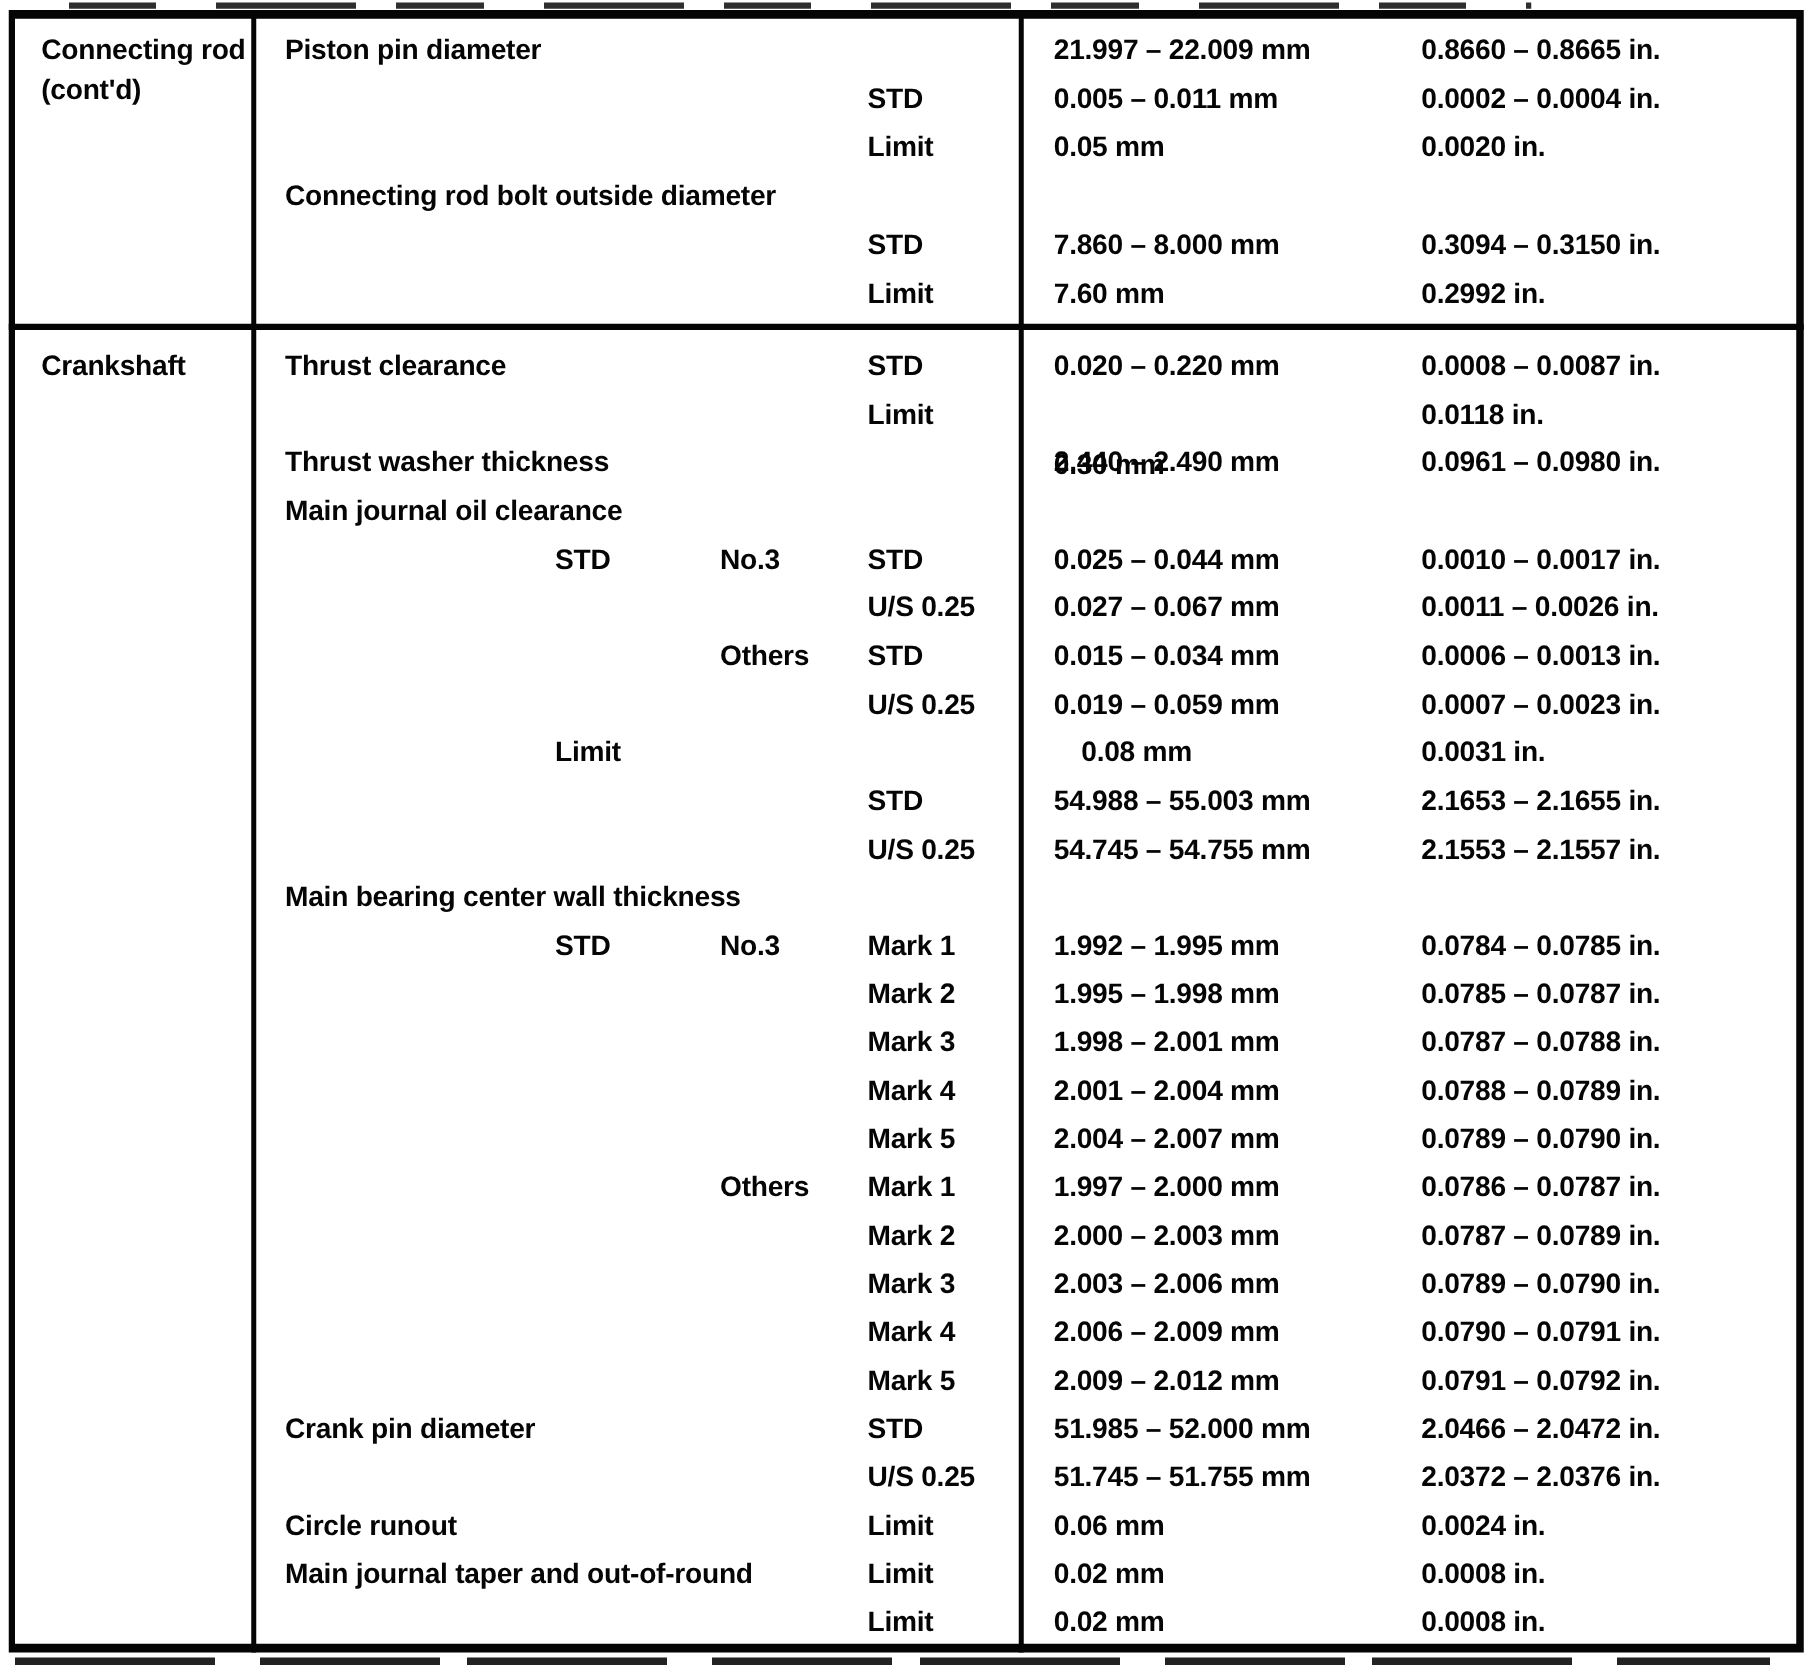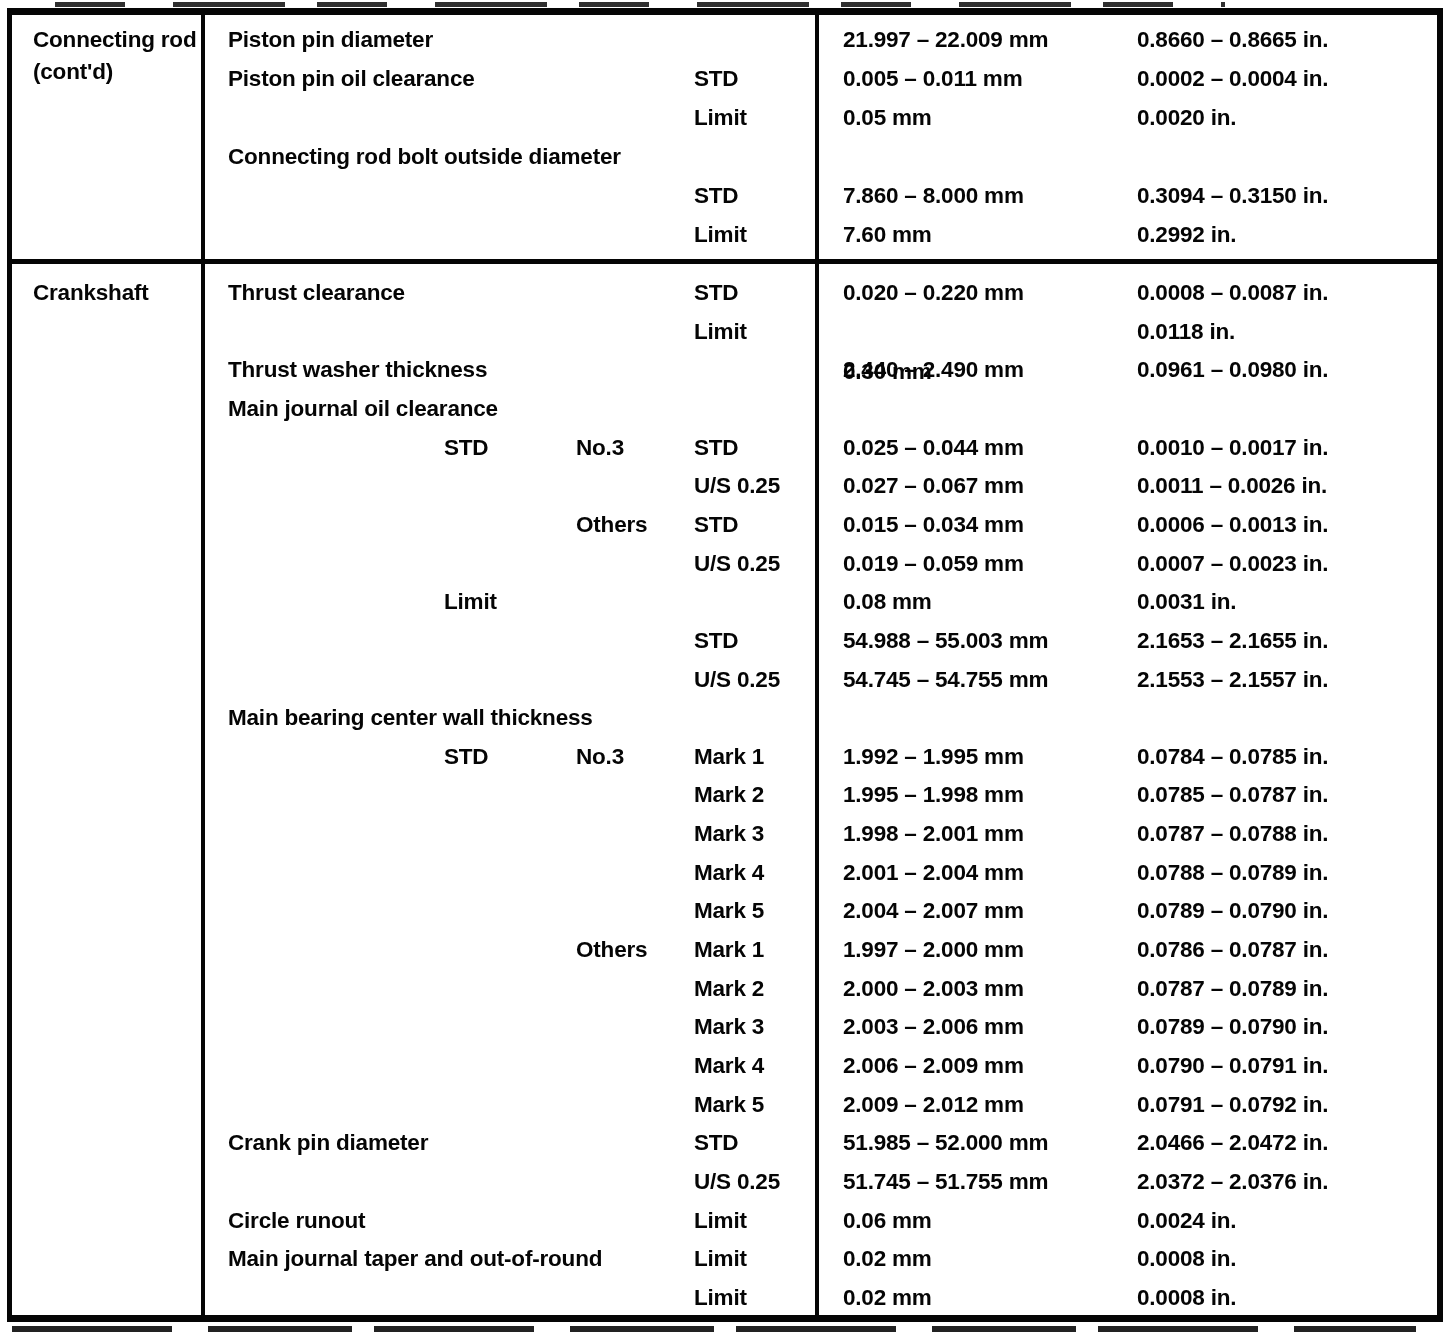--- a/index.html
+++ b/index.html
@@ -56,21 +56,20 @@
   <div class="border-outer"></div>
   <div id="rows-root">
       <div class="component-label" style="left: 33px; top: 21px;">Connecting rod</div>
       <div class="component-label" style="left: 33px; top: 53px;">(cont'd)</div>
       <div class="row" style="top: 21px;">
         <div class="cell" style="left: 228px;">Piston pin diameter</div>
         <div class="cell" style="left: 843px;">21.997 – 22.009 mm</div>
         <div class="cell" style="left: 1137px;">0.8660 – 0.8665 in.</div>
       </div>
       <div class="row" style="top: 60px;">
-        <div class="cell" style="left: 228px;">Piston pin oil clearance</div>
         <div class="cell" style="left: 694px;">STD</div>
         <div class="cell" style="left: 843px;">0.005 – 0.011 mm</div>
         <div class="cell" style="left: 1137px;">0.0002 – 0.0004 in.</div>
       </div>
       <div class="row" style="top: 99px;">
         <div class="cell" style="left: 694px;">Limit</div>
         <div class="cell" style="left: 843px;">0.05 mm</div>
         <div class="cell" style="left: 1137px;">0.0020 in.</div>
       </div>
       <div class="row" style="top: 138px;">
@@ -124,21 +123,21 @@
         <div class="cell" style="left: 843px;">0.015 – 0.034 mm</div>
         <div class="cell" style="left: 1137px;">0.0006 – 0.0013 in.</div>
       </div>
       <div class="row" style="top: 544.55px;">
         <div class="cell" style="left: 694px;">U/S 0.25</div>
         <div class="cell" style="left: 843px;">0.019 – 0.059 mm</div>
         <div class="cell" style="left: 1137px;">0.0007 – 0.0023 in.</div>
       </div>
       <div class="row" style="top: 583.2px;">
         <div class="cell" style="left: 444px;">Limit</div>
-        <div class="cell" style="left: 843px;">0.08 mm</div>
+        <div class="cell" style="left: 865px;">0.08 mm</div>
         <div class="cell" style="left: 1137px;">0.0031 in.</div>
       </div>
       <div class="row" style="top: 621.85px;">
         <div class="cell" style="left: 694px;">STD</div>
         <div class="cell" style="left: 843px;">54.988 – 55.003 mm</div>
         <div class="cell" style="left: 1137px;">2.1653 – 2.1655 in.</div>
       </div>
       <div class="row" style="top: 660.5px;">
         <div class="cell" style="left: 694px;">U/S 0.25</div>
         <div class="cell" style="left: 843px;">54.745 – 54.755 mm</div>

